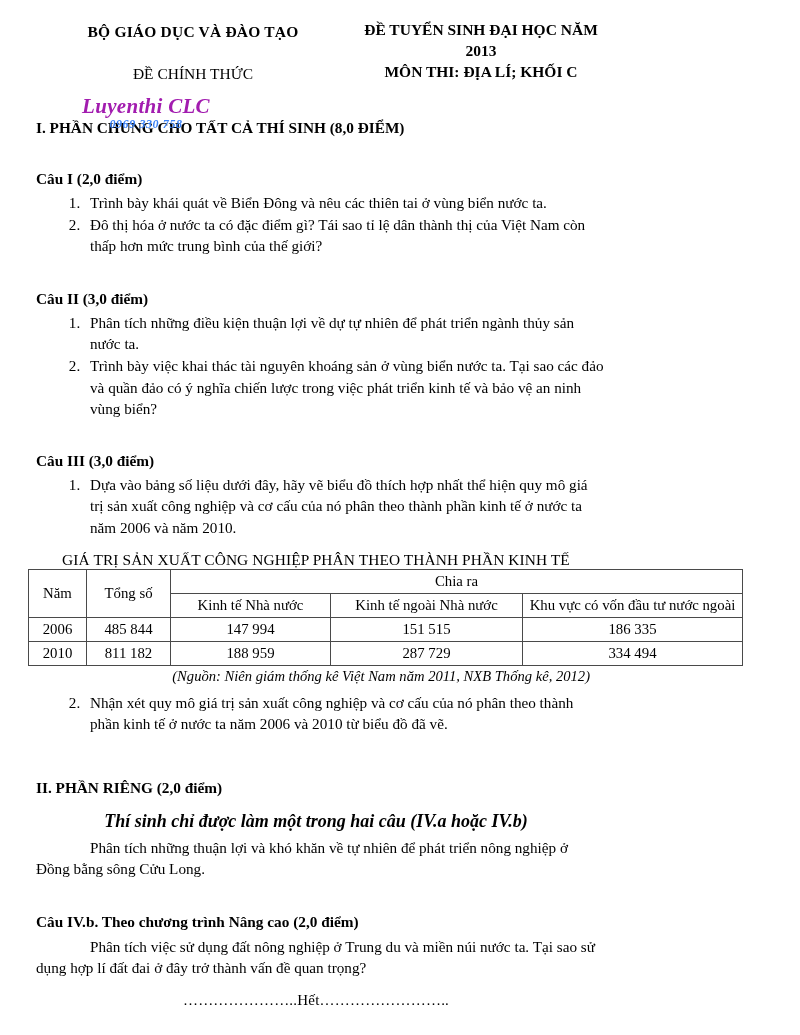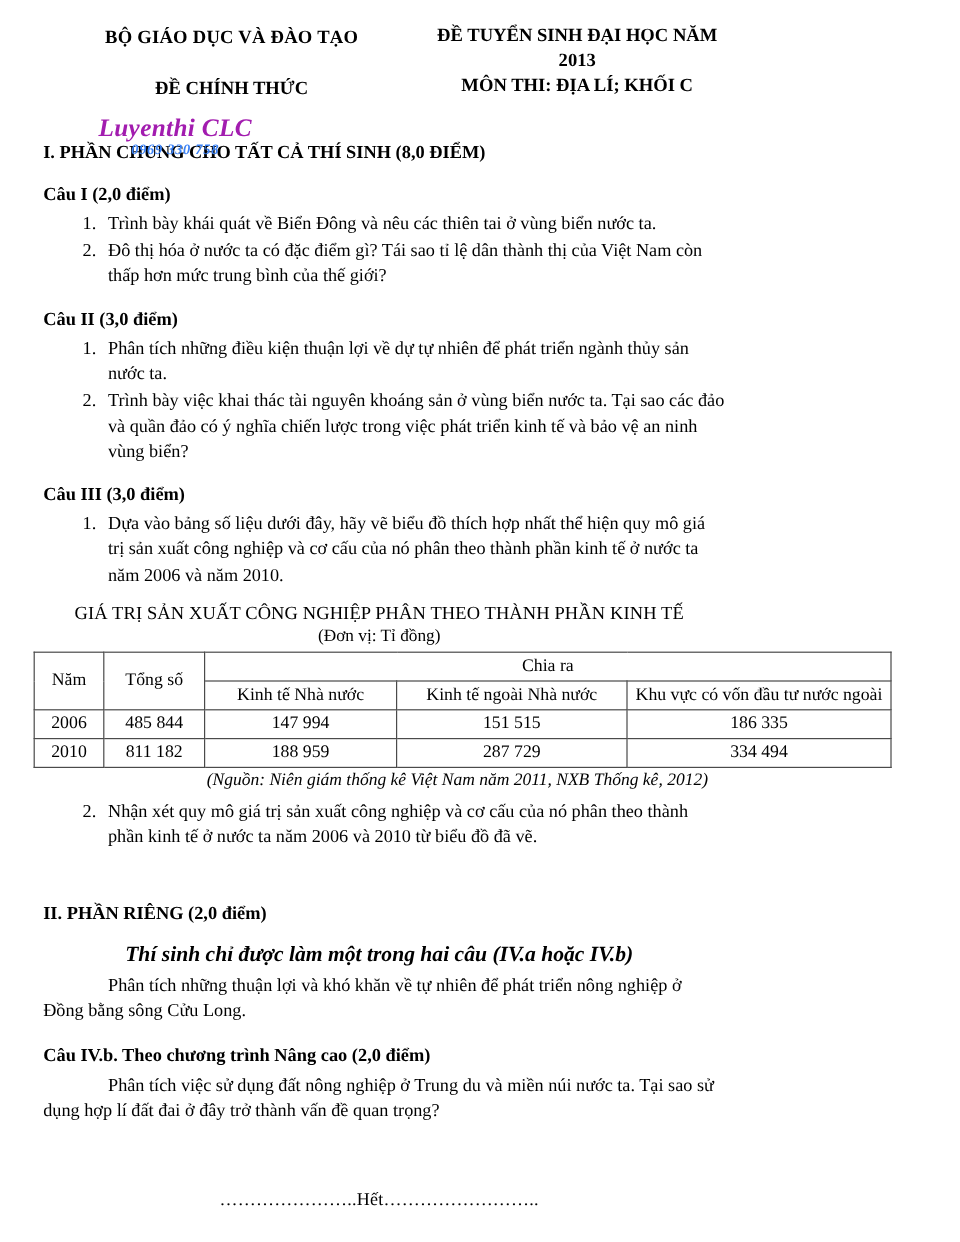--- a/index.html
+++ b/index.html
@@ -40,21 +40,21 @@
     text-align: center;
     padding-top: 2px;
   }
   .ministry {
     font-weight: bold;
     font-size: 15.5px;
     letter-spacing: .2px;
     line-height: 1.35;
   }
   .official {
-    font-weight: bold;
+    font-weight: normal;
     font-size: 15.5px;
     margin-top: 22px;
   }
   .exam-title {
     font-weight: bold;
     font-size: 15.5px;
     line-height: 1.35;
   }
   .exam-subject {
     font-weight: bold;
@@ -102,21 +102,21 @@
   .section-head {
     font-weight: bold;
     font-size: 15.3px;
     margin: 0 0 2px 0;
     padding-left: 8px;
   }
   .q-head {
     font-weight: bold;
     font-size: 15.3px;
     padding-left: 8px;
-    margin: 17px 0 4px 0;
+    margin: 33px 0 4px 0;
   }
   ol.qlist {
     margin: 0 0 0 0;
     padding-left: 56px;
     font-size: 15.2px;
     line-height: 1.40;
   }
   ol.qlist li {
     margin: 0 0 1px 0;
     padding-left: 6px;
@@ -234,21 +234,20 @@
       <li>Phân tích những điều kiện thuận lợi về dự tự nhiên để phát triển ngành thủy sản nước ta.</li>
       <li>Trình bày việc khai thác tài nguyên khoáng sản ở vùng biển nước ta. Tại sao các đảo và quần đảo có ý nghĩa chiến lược trong việc phát triển kinh tế và bảo vệ an ninh vùng biển?</li>
     </ol>
 
     <div class="q-head">Câu III (3,0 điểm)</div>
     <ol class="qlist">
       <li>Dựa vào bảng số liệu dưới đây, hãy vẽ biểu đồ thích hợp nhất thể hiện quy mô giá trị sản xuất công nghiệp và cơ cấu của nó phân theo thành phần kinh tế ở nước ta năm 2006 và năm 2010.</li>
     </ol>
 
     <div class="table-title">GIÁ TRỊ SẢN XUẤT CÔNG NGHIỆP PHÂN THEO THÀNH PHẦN KINH TẾ</div>
-    <div class="table-unit">(Đơn vị: Tỉ đồng)</div>
 
     <table class="data">
       <colgroup>
         <col style="width:58px">
         <col style="width:84px">
         <col style="width:160px">
         <col style="width:192px">
         <col style="width:220px">
       </colgroup>
       <thead>

